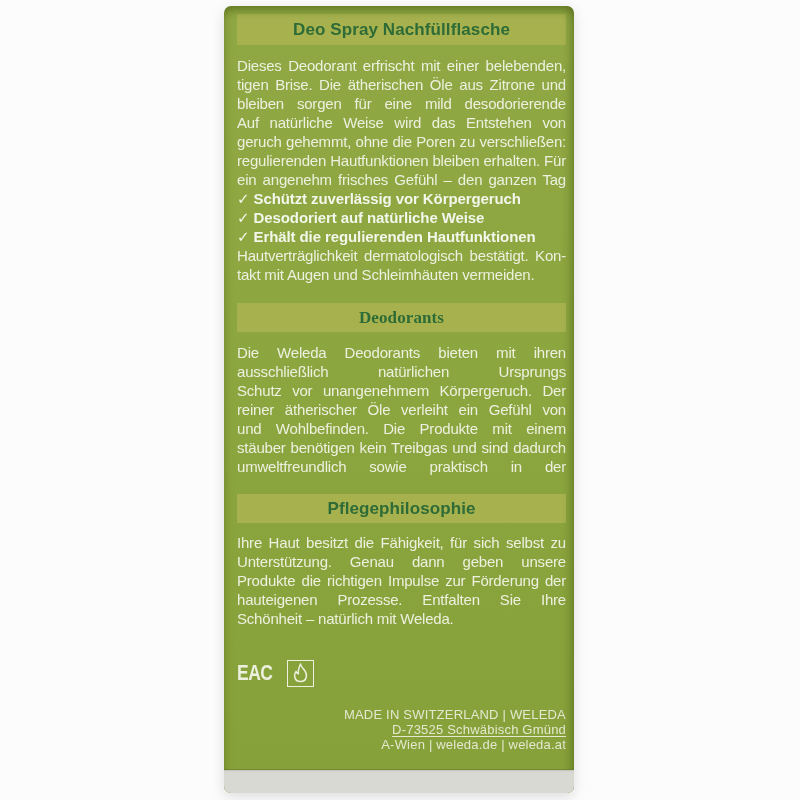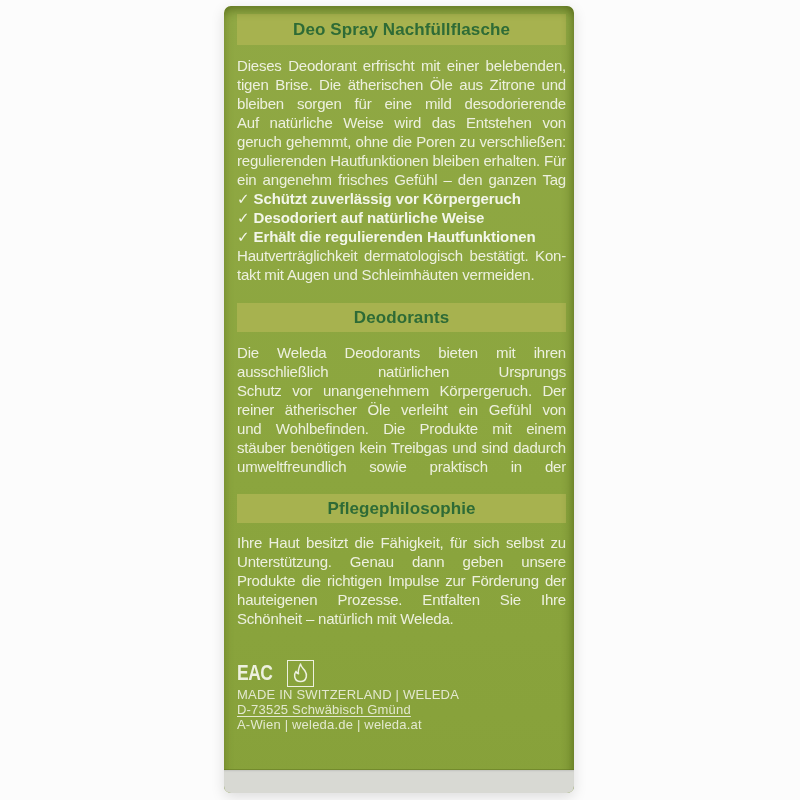--- a/index.html
+++ b/index.html
@@ -48,21 +48,21 @@
     height: 31px;
     line-height: 31px;
     margin: 8px 0 11px 0;
     background: var(--banner-green, #a7b24f);
     color: var(--header-text, #2e6b36);
     font-size: 17px;
     font-weight: bold;
     text-align: center;
     letter-spacing: 0.1px;
   }
-  .banner.b2 { height: 29px; line-height: 29px; margin: 19px 0 11px 0; }
+  .banner.b2 { height: 29px; line-height: 29px; margin: 19px 0 11px 0; font-family: Liberation Serif, serif; }
   .banner.b3 { height: 29px; line-height: 29px; margin: 18px 0 10px 0; }
   .para { margin: 0; }
   .line {
     height: 19px;
     line-height: 19px;
     font-size: 15px;
     letter-spacing: -0.2px;
     color: var(--body-text, #edf0df);
     white-space: nowrap;
     overflow: hidden;
@@ -95,21 +95,21 @@
   }
   .flame-box {
     width: 27px;
     height: 27px;
     box-sizing: border-box;
     border: 1.5px solid var(--body-text, #edf0df);
     display: flex;
     align-items: center;
     justify-content: center;
   }
-  .footer { margin-top: 0; }
+  .footer { margin-top: 20px; text-align: right; }
   .fline {
     height: 15px;
     line-height: 15px;
     font-size: 13px;
     letter-spacing: 0.2px;
     color: var(--footer-text, #e3e8cf);
     white-space: nowrap;
   }
   .fline.u {
     text-decoration: underline;

